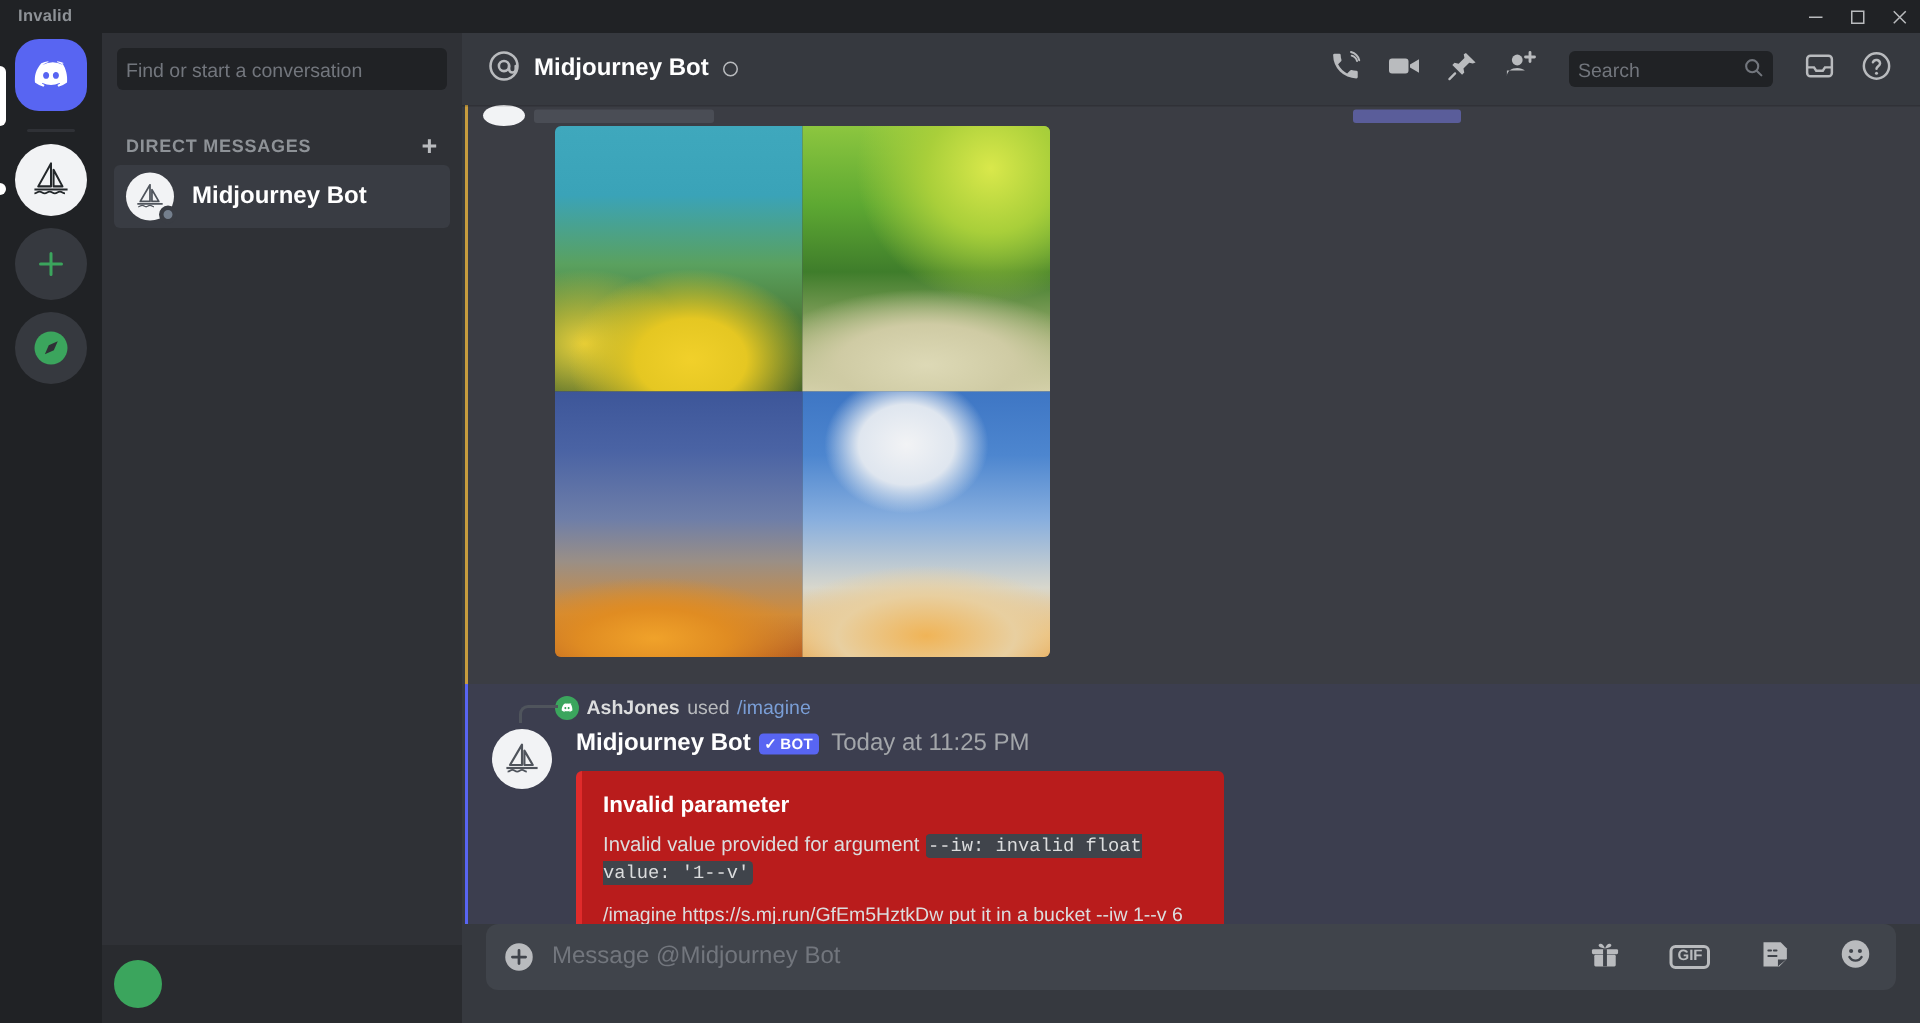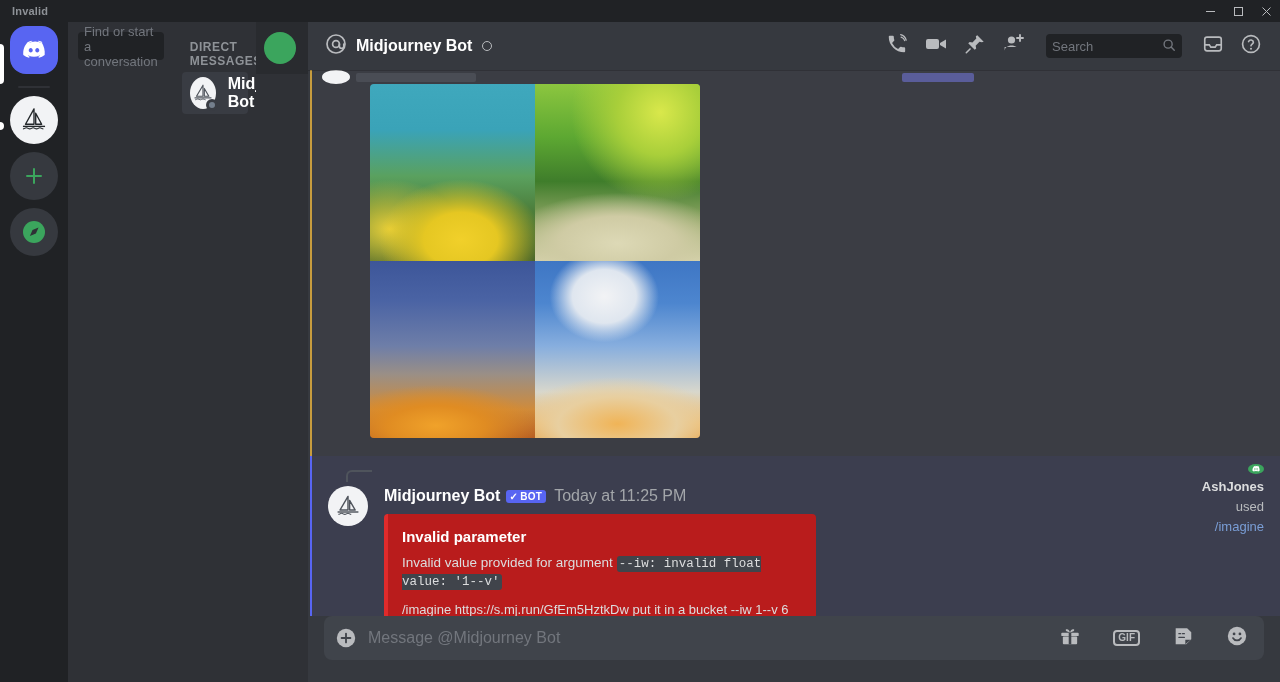--- a/index.html
+++ b/index.html
@@ -44,21 +44,21 @@
     width: 48px; height: 48px; border-radius: 50%;
     display: flex; align-items: center; justify-content: center;
     margin-bottom: 8px; position: relative;
     background: #36393f; color: #3ba55d;
   }
   .rail-icon.home { background: #5865f2; border-radius: 16px; color: #fff; }
   .rail-icon.mj { background: #f2f3f5; }
   .rail-sep { width: 32px; height: 2px; background: #2f3136; border-radius: 1px; margin: 4px 0 8px; }
 
   
-  .sidebar { width: 240px; flex: 0 0 240px; background: #2f3136; display: flex; flex-direction: row; }
+  .sidebar { width: 240px; flex: 0 0 240px; background: #2f3136; display: flex; flex-direction: column; }
   .search-conv {
     margin: 10px; height: 28px; background: #202225; border-radius: 4px;
     display: flex; align-items: center; padding: 0 6px;
     color: #72767d; font-size: 13px;
   }
   .sb-scroll { flex: 1 1 auto; overflow: hidden; padding: 0 8px; }
   .sb-row {
     height: 42px; display: flex; align-items: center; border-radius: 4px;
     padding: 0 8px; color: #8e9297; font-size: 16px; margin-bottom: 2px;
   }
@@ -140,22 +140,22 @@
   .msg-eph {
     position: relative; background: #3c3e4f; border-left: 2px solid #5865f2;
     margin-left: 2px; padding: 8px 16px 8px 0;
   }
   .reply-spine {
     position: absolute; left: 34px; top: 14px; width: 26px; height: 12px;
     border-left: 2px solid #4f545c; border-top: 2px solid #4f545c;
     border-top-left-radius: 6px;
   }
   .cmd-line {
-    margin-left: 58px; display: flex; align-items: flex-end; gap: 5px;
-    font-size: 13px; color: #b9bbbe; height: 18px; flex-direction: column;
+    margin-left: 58px; display: flex; align-items: flex-start; gap: 5px;
+    font-size: 13px; color: #b9bbbe; height: 18px;
   }
   .cmd-badge {
     width: 16px; height: 16px; border-radius: 50%; background: #3ba55d;
     display: flex; align-items: center; justify-content: center;
   }
   .cmd-user { color: #dcddde; font-weight: 600; }
   .cmd-name { color: #7a9ed6; }
   .msg-row { display: flex; margin-top: 4px; }
   .msg-av { width: 40px; height: 40px; border-radius: 50%; background: #f2f3f5; margin-left: 16px;
             display:flex; align-items:center; justify-content:center; flex: 0 0 40px; }

